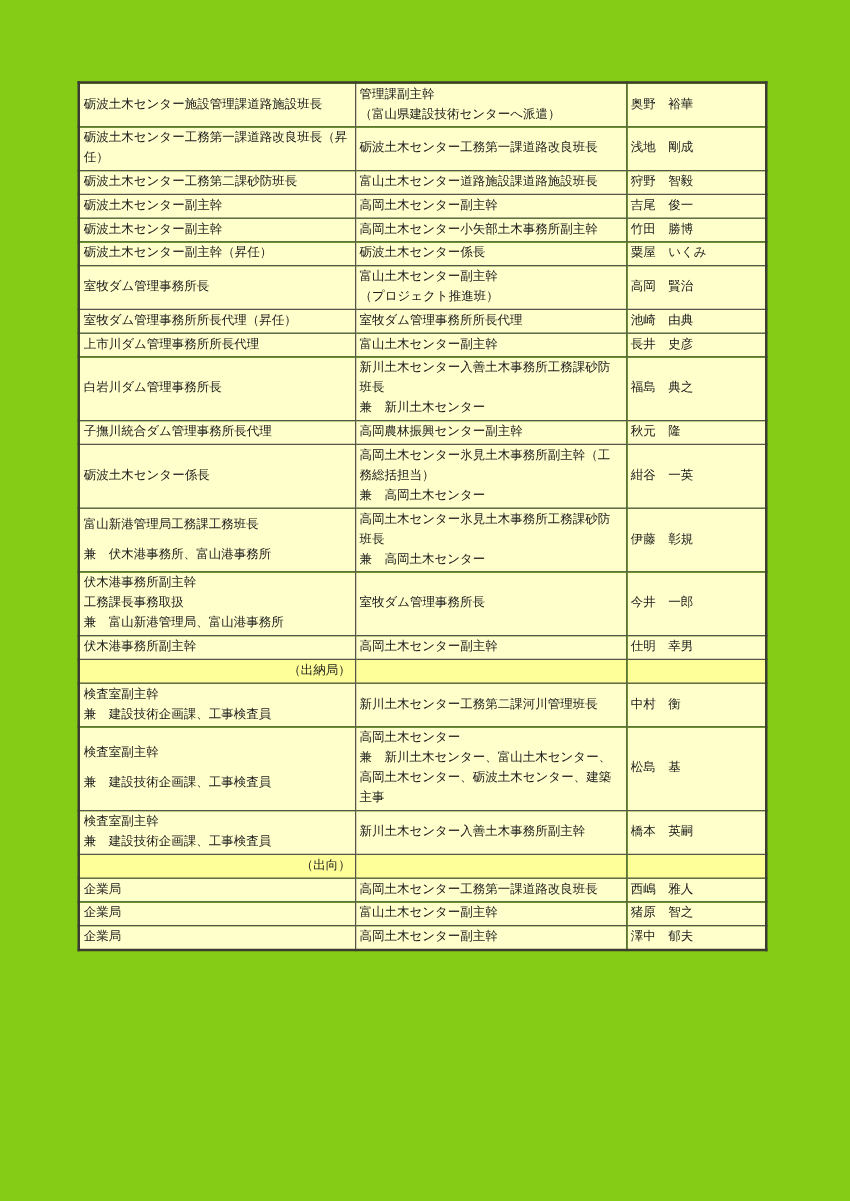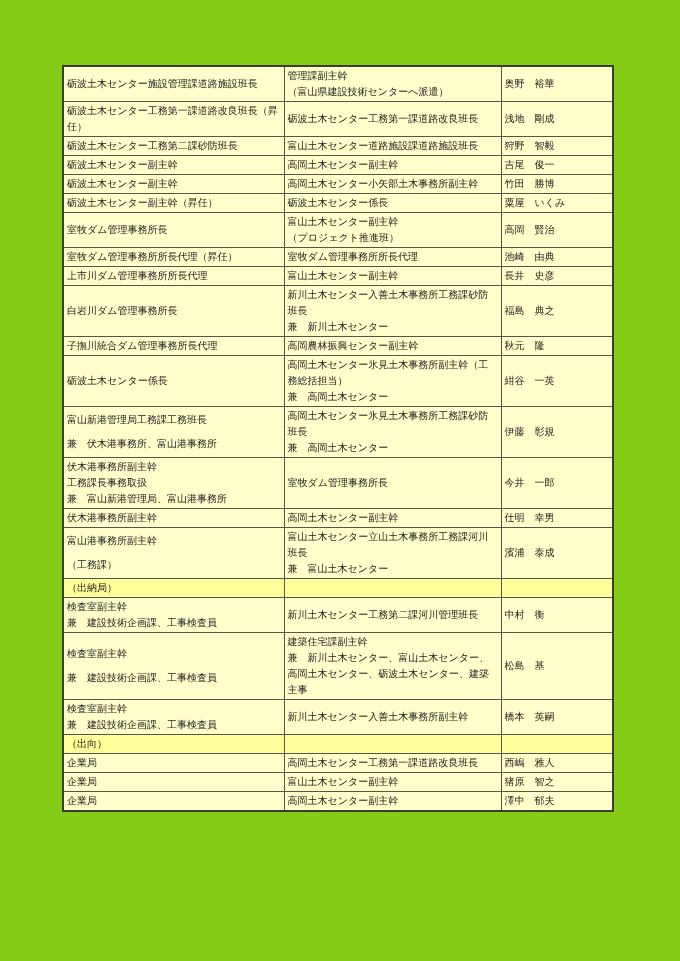--- a/index.html
+++ b/index.html
@@ -31,20 +31,21 @@
     background: var(--cell-bg, #ffffcc);
     font-size: 10px;
     line-height: 16px;
     padding: 1px 3px;
     vertical-align: middle;
     overflow: hidden;
   }
   table.personnel tr.section td {
     background: var(--section-bg, #ffff99);
     height: 14px;
+    text-align: right;
   }
   .ln { min-height: 16px; }
   .ln.blank { height: 8px; min-height: 8px; }
 </style>
 </head>
 <body>
 
 <div class="page" style="--cell-bg: #ffffcc; --section-bg: #ffff99; --border-color: #55554a; --frame-color: #3c3c32; --text-color: #1a1a1a; background: #84cc16;">
   <div class="table-wrap">
     <table class="personnel">
@@ -221,34 +222,20 @@
             <td>
               <div class="ln">伏木港事務所副主幹</div>
             </td>
             <td>
               <div class="ln">高岡土木センター副主幹</div>
             </td>
             <td>
               <div class="ln">仕明　幸男</div>
             </td>
           </tr>
-          <tr>
-            <td>
-              <div class="ln">富山港事務所副主幹</div>
-              <div class="ln blank"></div>
-              <div class="ln">（工務課）</div>
-            </td>
-            <td>
-              <div class="ln">富山土木センター立山土木事務所工務課河川班長</div>
-              <div class="ln">兼　富山土木センター</div>
-            </td>
-            <td>
-              <div class="ln">濱浦　泰成</div>
-            </td>
-          </tr>
           <tr class="section">
             <td>
               <div class="ln">（出納局）</div>
             </td>
             <td></td>
             <td></td>
           </tr>
           <tr>
             <td>
               <div class="ln">検査室副主幹</div>
@@ -261,21 +248,21 @@
               <div class="ln">中村　衡</div>
             </td>
           </tr>
           <tr>
             <td>
               <div class="ln">検査室副主幹</div>
               <div class="ln blank"></div>
               <div class="ln">兼　建設技術企画課、工事検査員</div>
             </td>
             <td>
-              <div class="ln">建築住宅課副主幹</div>
+              <div class="ln">高岡土木センター</div>
               <div class="ln">兼　新川土木センター、富山土木センター、高岡土木センター、砺波土木センター、建築主事</div>
             </td>
             <td>
               <div class="ln">松島　基</div>
             </td>
           </tr>
           <tr>
             <td>
               <div class="ln">検査室副主幹</div>
               <div class="ln">兼　建設技術企画課、工事検査員</div>

